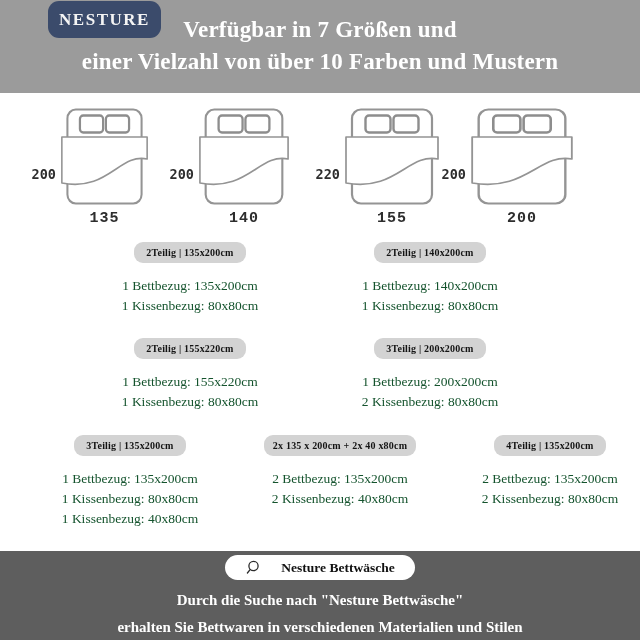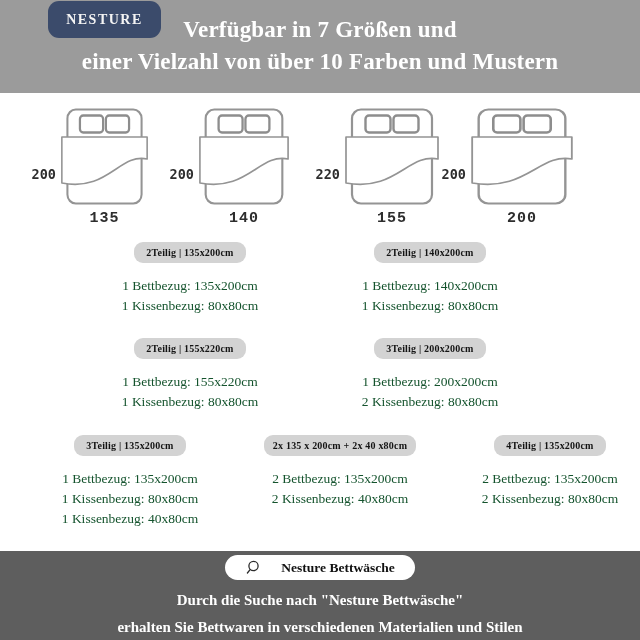--- a/index.html
+++ b/index.html
@@ -3,21 +3,21 @@
 <meta charset="utf-8">
 <style>
   html,body{margin:0;padding:0;}
   body{font-family:"Liberation Serif","DejaVu Serif",serif;}
   .page{position:relative;width:640px;height:640px;background:#ffffff;overflow:hidden;}
 
   
   .top-band{position:relative;width:640px;height:93px;background:var(--top-band,#9b9b9b);}
   .logo{position:absolute;left:48px;top:1px;width:113px;height:37px;background:var(--logo-bg,#3b4b6b);
         border-radius:11px;display:flex;align-items:center;justify-content:center;}
-  .logo span{color:#f4f4f4;font-size:14px;font-weight:bold;letter-spacing:1.5px;}
+  .logo span{color:#f4f4f4;font-size:17px;font-weight:bold;letter-spacing:1.5px;}
   .titles{padding-top:18px;text-align:center;color:#ffffff;}
   .title-line{font-size:23px;font-weight:bold;letter-spacing:.2px;line-height:24px;}
   .title-line + .title-line{margin-top:8px;}
 
   
   .beds-section{position:relative;height:137px;}
   .bed-block{position:absolute;top:15px;}
   .bed-block svg{display:block;}
   .side-label{position:absolute;left:-34px;top:58px;width:30px;text-align:right;
               font-family:"DejaVu Sans Mono",monospace;font-size:13.5px;font-weight:bold;color:#2d2d2d;}

